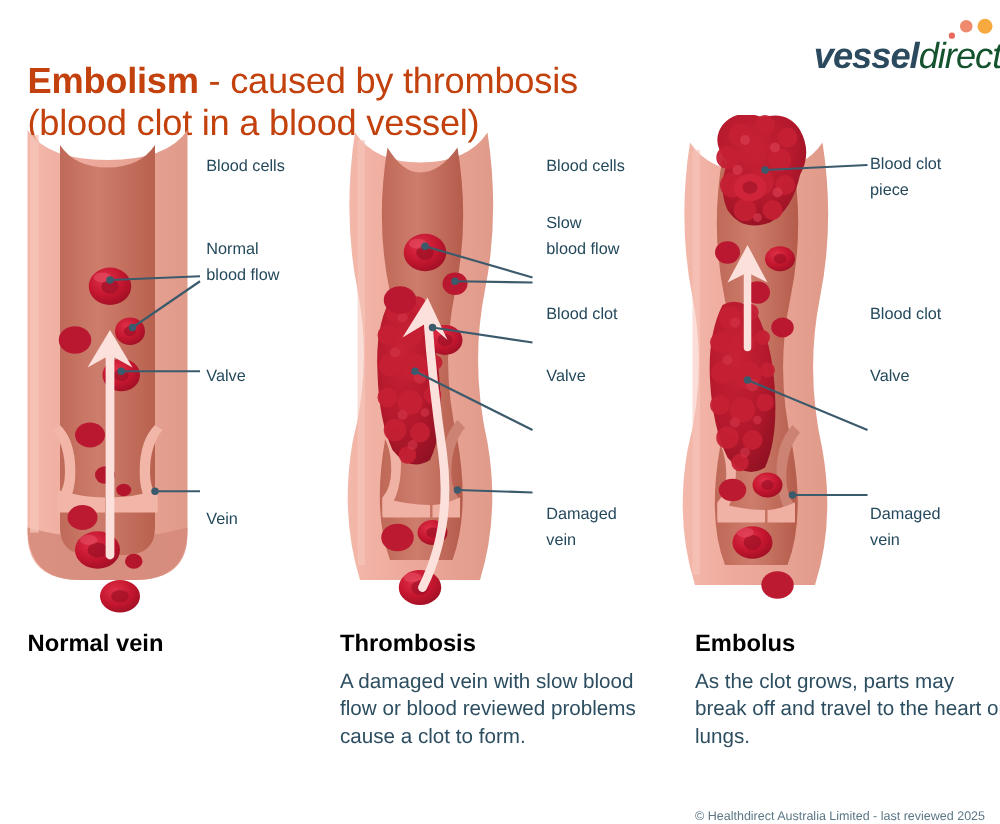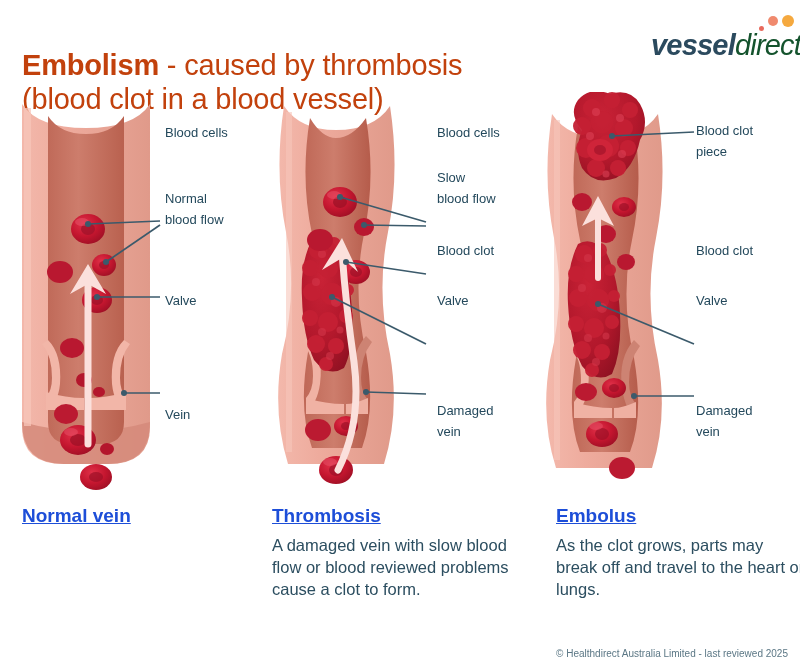--- a/index.html
+++ b/index.html
@@ -37,21 +37,21 @@
 
   
   .lbl{position:absolute;font-size:13px;line-height:21px;color:#24495c;font-weight:400;
        white-space:pre-line;}
 
   
   .caption{position:absolute;top:505px;width:250px;}
   .c1{left:22px;}
   .c2{left:272px;}
   .c3{left:556px;}
-  .cap-title{font-size:19px;font-weight:700;color:#1d4ed8;margin:0 0 7px 0;line-height:22px;text-decoration:underline;}
+  .cap-title{font-size:19px;font-weight:700;color:#000000;margin:0 0 7px 0;line-height:22px;}
   .cap-body{font-size:16.5px;line-height:22px;color:#2c4e60;font-weight:400;margin:0;}
 
   .copyright{position:absolute;right:12px;bottom:0;font-size:10px;color:#5b7785;}
 </style>
 </head>
 <body>
 
 <div class="header">
   <div class="title">
     <span class="strong">Embolism</span><span class="rest"> - caused by thrombosis</span><br>

